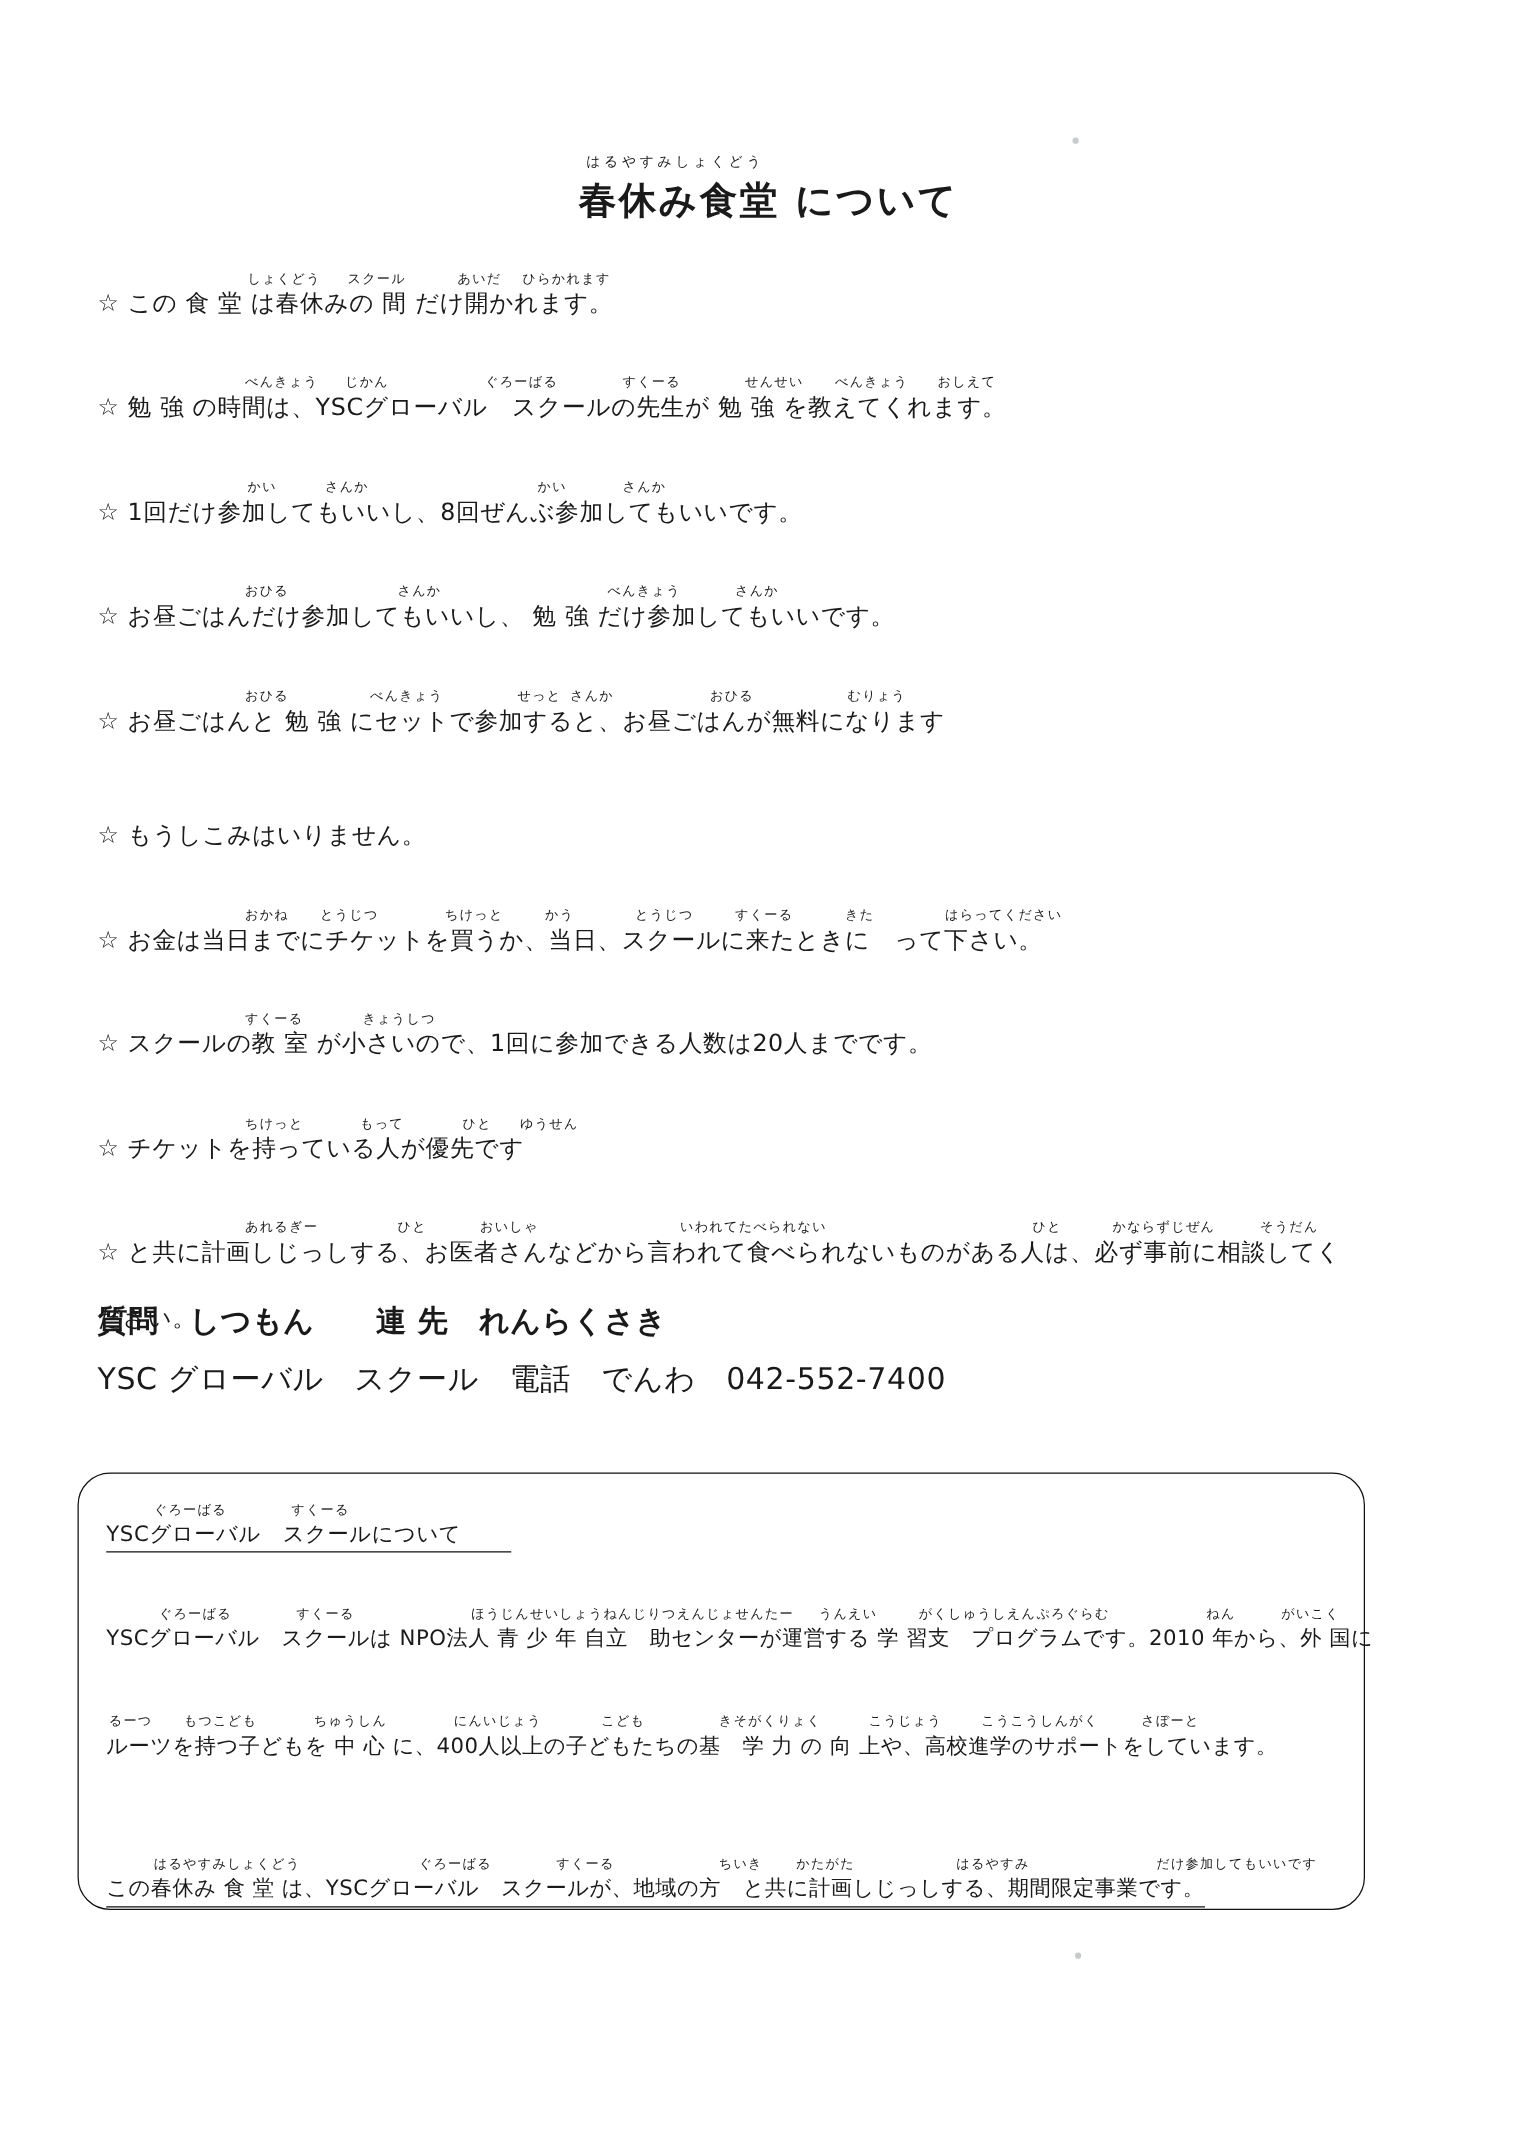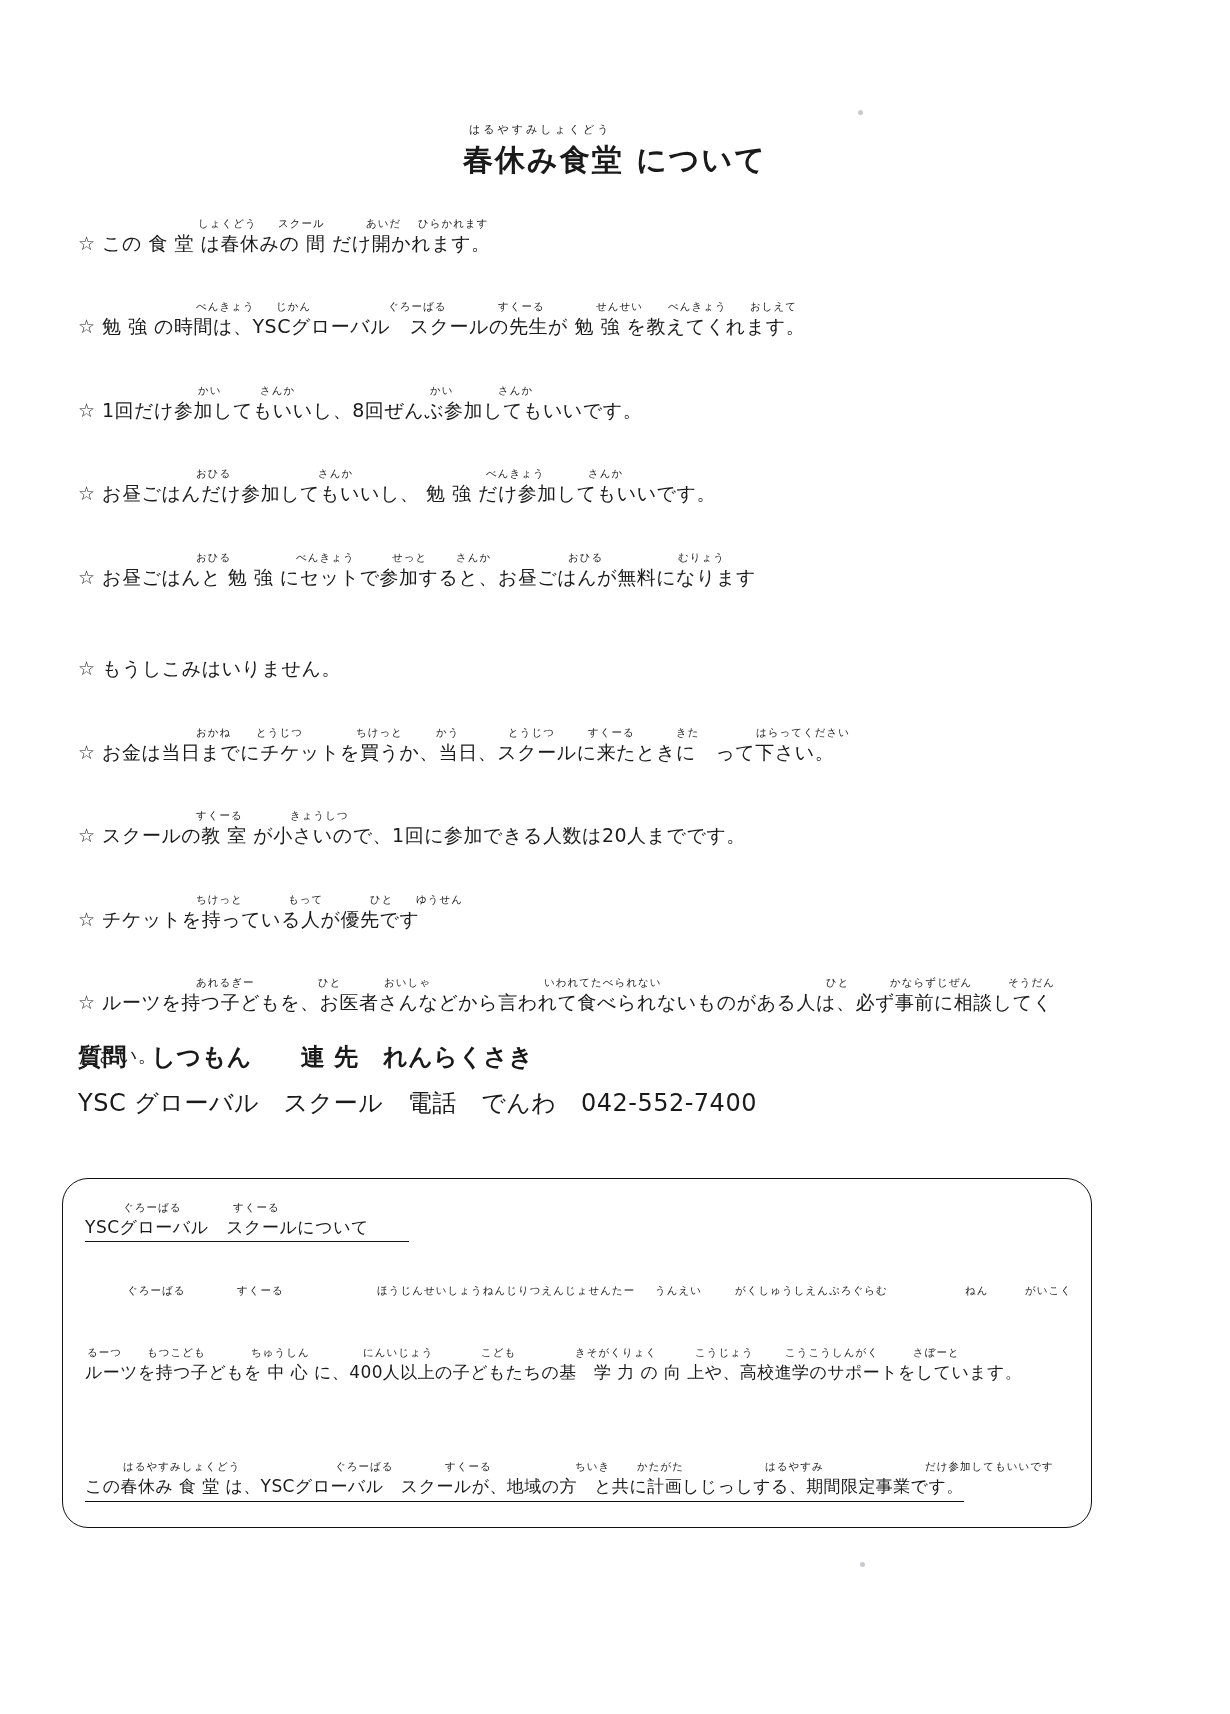--- a/index.html
+++ b/index.html
@@ -214,21 +214,21 @@
         <span style="left:408px">べんきょう</span>
         <span style="left:510px">さんか</span>
       </div>
       <span class="star">☆</span><span>お昼ごはんだけ参加してもいいし、 勉 強 だけ参加してもいいです。</span>
     </div>
 
     <div class="item">
       <div class="ruby-row">
         <span style="left:118px">おひる</span>
         <span style="left:218px">べんきょう</span>
-        <span style="left:314px">せっと</span>
+        <span style="left:336px">せっと</span>
         <span style="left:378px">さんか</span>
         <span style="left:490px">おひる</span>
         <span style="left:600px">むりょう</span>
       </div>
       <span class="star">☆</span><span>お昼ごはんと 勉 強 にセットで参加すると、お昼ごはんが無料になります</span>
     </div>
 
     <div class="item" style="margin-top:48px;">
       <div class="ruby-row"></div>
       <span class="star">☆</span><span>もうしこみはいりません。</span>
@@ -269,21 +269,21 @@
     <div class="item">
       <div class="ruby-row">
         <span style="left:118px">あれるぎー</span>
         <span style="left:240px">ひと</span>
         <span style="left:306px">おいしゃ</span>
         <span style="left:466px">いわれてたべられない</span>
         <span style="left:748px">ひと</span>
         <span style="left:812px">かならずじぜん</span>
         <span style="left:930px">そうだん</span>
       </div>
-      <span class="star">☆</span><span>ルーツを持つ子どもを、お医者さんなどから言われて食べられないものがある人は、必ず事前に相談してく</span>
+      <span class="star">☆</span><span>と共に計画しじっしする、お医者さんなどから言われて食べられないものがある人は、必ず事前に相談してく</span>
       <div class="cont-line">ださい。</div>
     </div>
 
   </div>
 
   <div class="contact">
     <div class="row1">質問　しつもん　　連 先　れんらくさき</div>
     <div class="row2">YSC グローバル　スクール　電話　でんわ　042-552-7400</div>
   </div>
 
@@ -301,20 +301,21 @@
       <div class="ib-para">
         <div class="ruby-row" style="height:14px;">
           <span style="left:42px">ぐろーばる</span>
           <span style="left:152px">すくーる</span>
           <span style="left:292px">ほうじんせいしょうねんじりつえんじょせんたー</span>
           <span style="left:570px">うんえい</span>
           <span style="left:650px">がくしゅうしえんぷろぐらむ</span>
           <span style="left:880px">ねん</span>
           <span style="left:940px">がいこく</span>
         </div>
+        <span>YSCグローバル　スクールは NPO法人 青 少 年 自立　助センターが運営する 学 習支　プログラムです。2010 年から、外 国に</span>
       </div>
 
       <div class="ib-para2">
         <div class="ruby-row" style="height:14px;text-align:right;">
           <span style="left:2px">るーつ</span>
           <span style="left:62px">もつこども</span>
           <span style="left:166px">ちゅうしん</span>
           <span style="left:278px">にんいじょう</span>
           <span style="left:396px">こども</span>
           <span style="left:490px">きそがくりょく</span>

